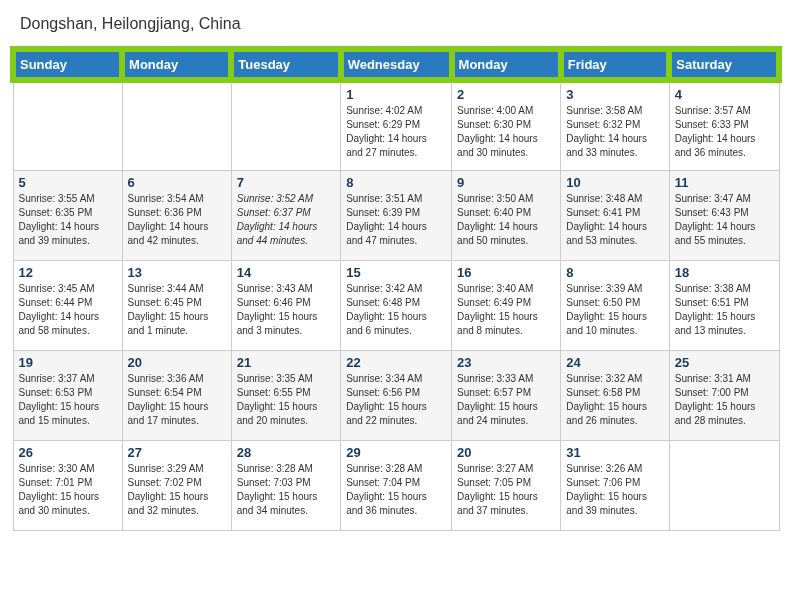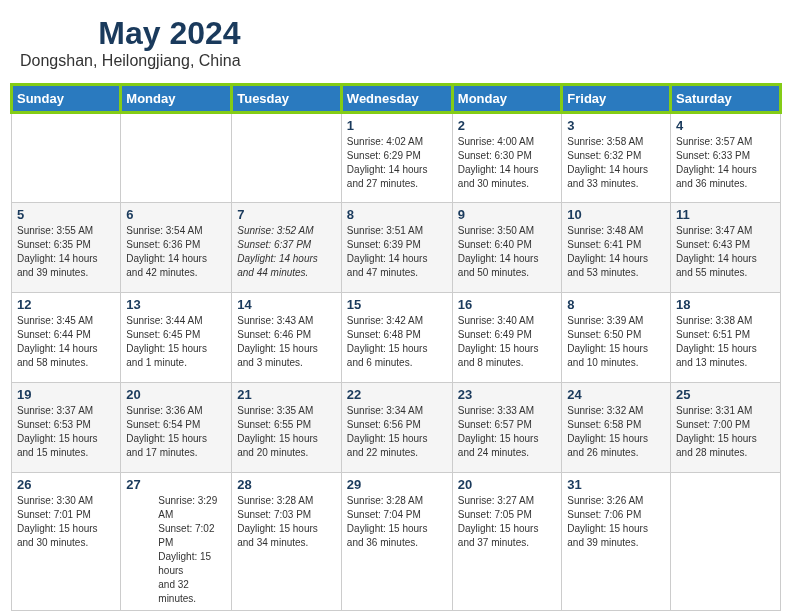--- a/index.html
+++ b/index.html
@@ -53,21 +53,21 @@
       border-collapse: collapse;
       font-size: 11px;
     }
     .calendar th {
       background: #2a7abf;
       color: #fff;
       padding: 5px 4px;
       text-align: left;
       font-size: 13px;
       font-weight: bold;
-      border: 3px solid #84cc16;
+      border: 6px solid #84cc16;
     }
     .calendar td {
       border: 1px solid #ccc;
       vertical-align: top;
       padding: 4px 5px;
       width: 113px;
       min-height: 80px;
       background: #fff;
     }
     .calendar tr:nth-child(even) td {
@@ -89,21 +89,20 @@
     }
     .week-row td {
       height: 90px;
     }
   </style>
 </head>
 <body>
 
 <div class="header">
   <div class="title-block">
-    <div class="main-title">May 2024</div>
     <div class="subtitle">Dongshan, Heilongjiang, China</div>
   </div>
 </div>
 
 <table class="calendar">
   <thead>
     <tr>
     <th>Sunday</th>
         <th>Monday</th>
         <th>Tuesday</th>
@@ -303,21 +302,21 @@
       <tr class="week-row">
         <td>
           <div class="day-num">26</div>
           <div class="day-info" style="white-space: pre-line;">Sunrise: 3:30 AM
 Sunset: 7:01 PM
 Daylight: 15 hours
 and 30 minutes.</div>
         </td>
         <td>
           <div class="day-num">27</div>
-          <div class="day-info" style="white-space: pre-line; margin-left: 32px;">Sunrise: 3:29 AM
+          <div class="day-info" style="white-space: pre-line;">Sunrise: 3:29 AM
 Sunset: 7:02 PM
 Daylight: 15 hours
 and 32 minutes.</div>
         </td>
         <td>
           <div class="day-num">28</div>
           <div class="day-info" style="white-space: pre-line;">Sunrise: 3:28 AM
 Sunset: 7:03 PM
 Daylight: 15 hours
 and 34 minutes.</div>

